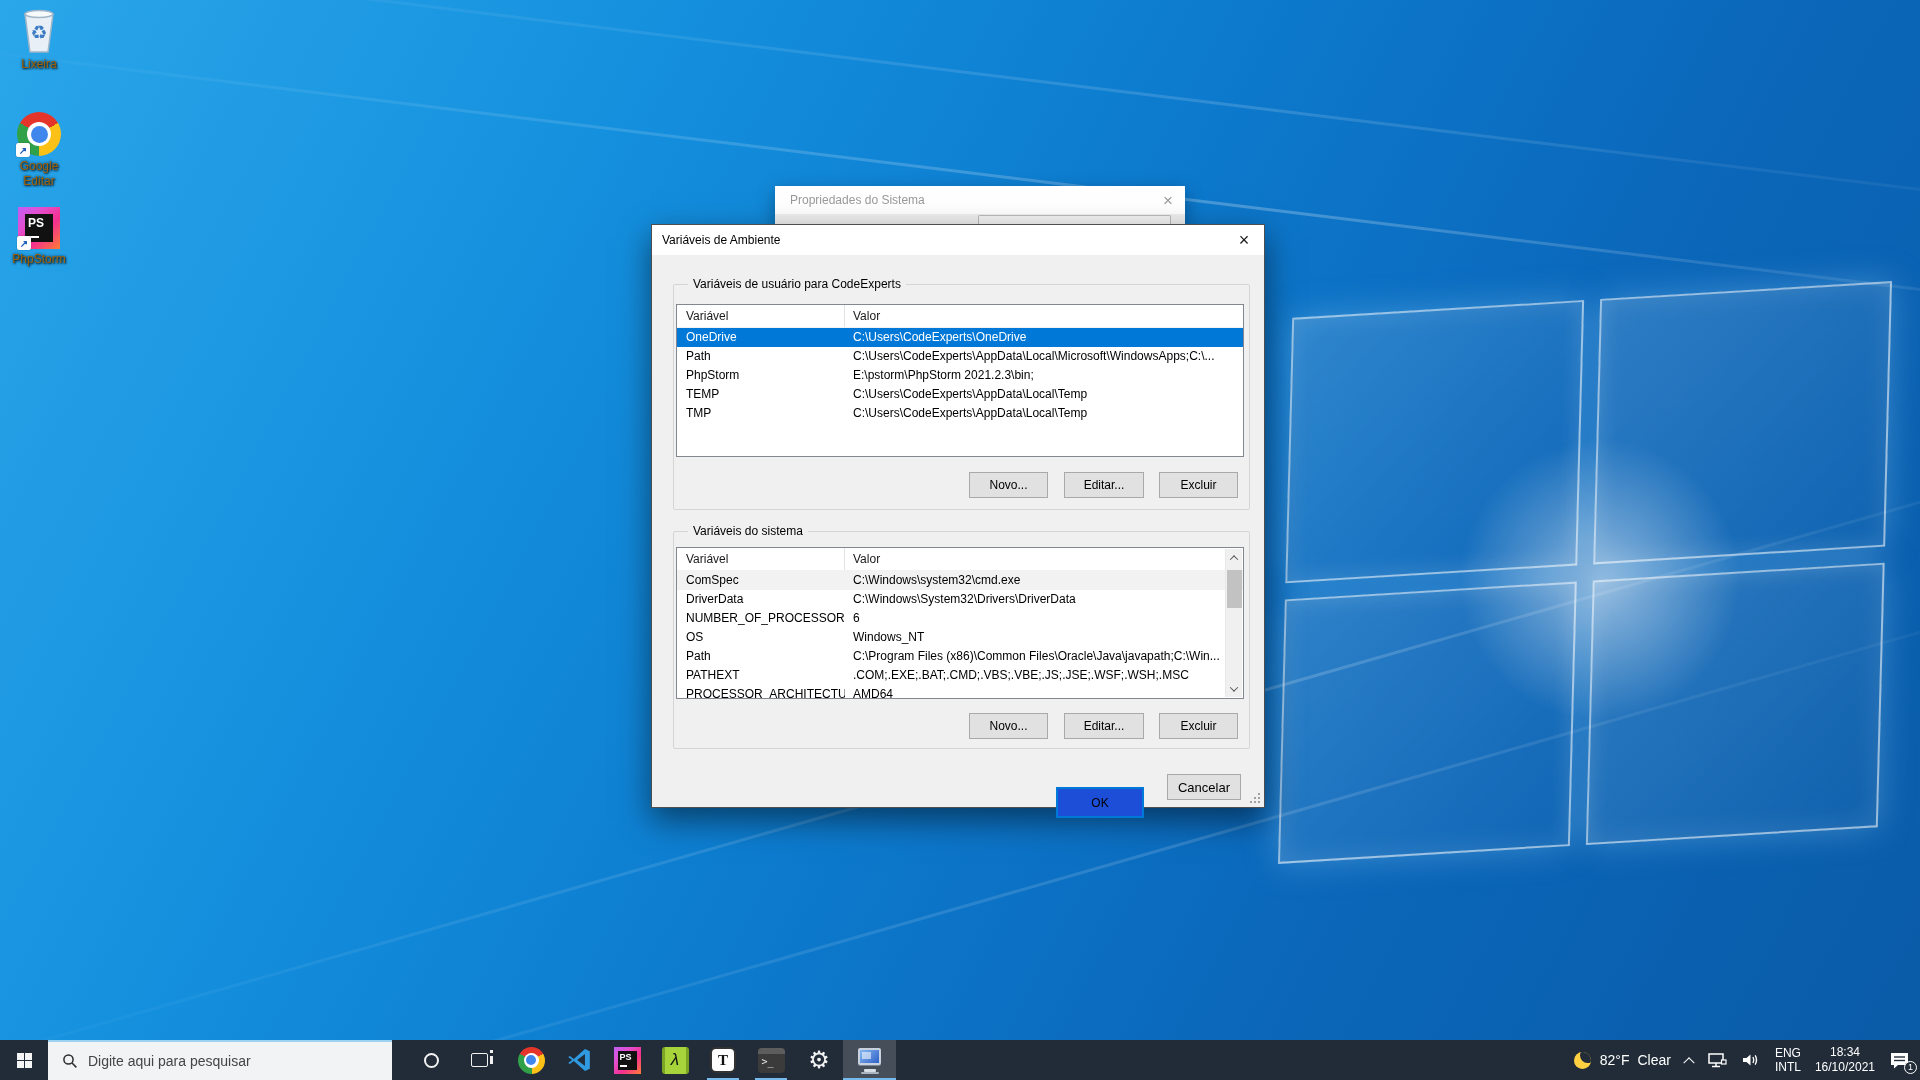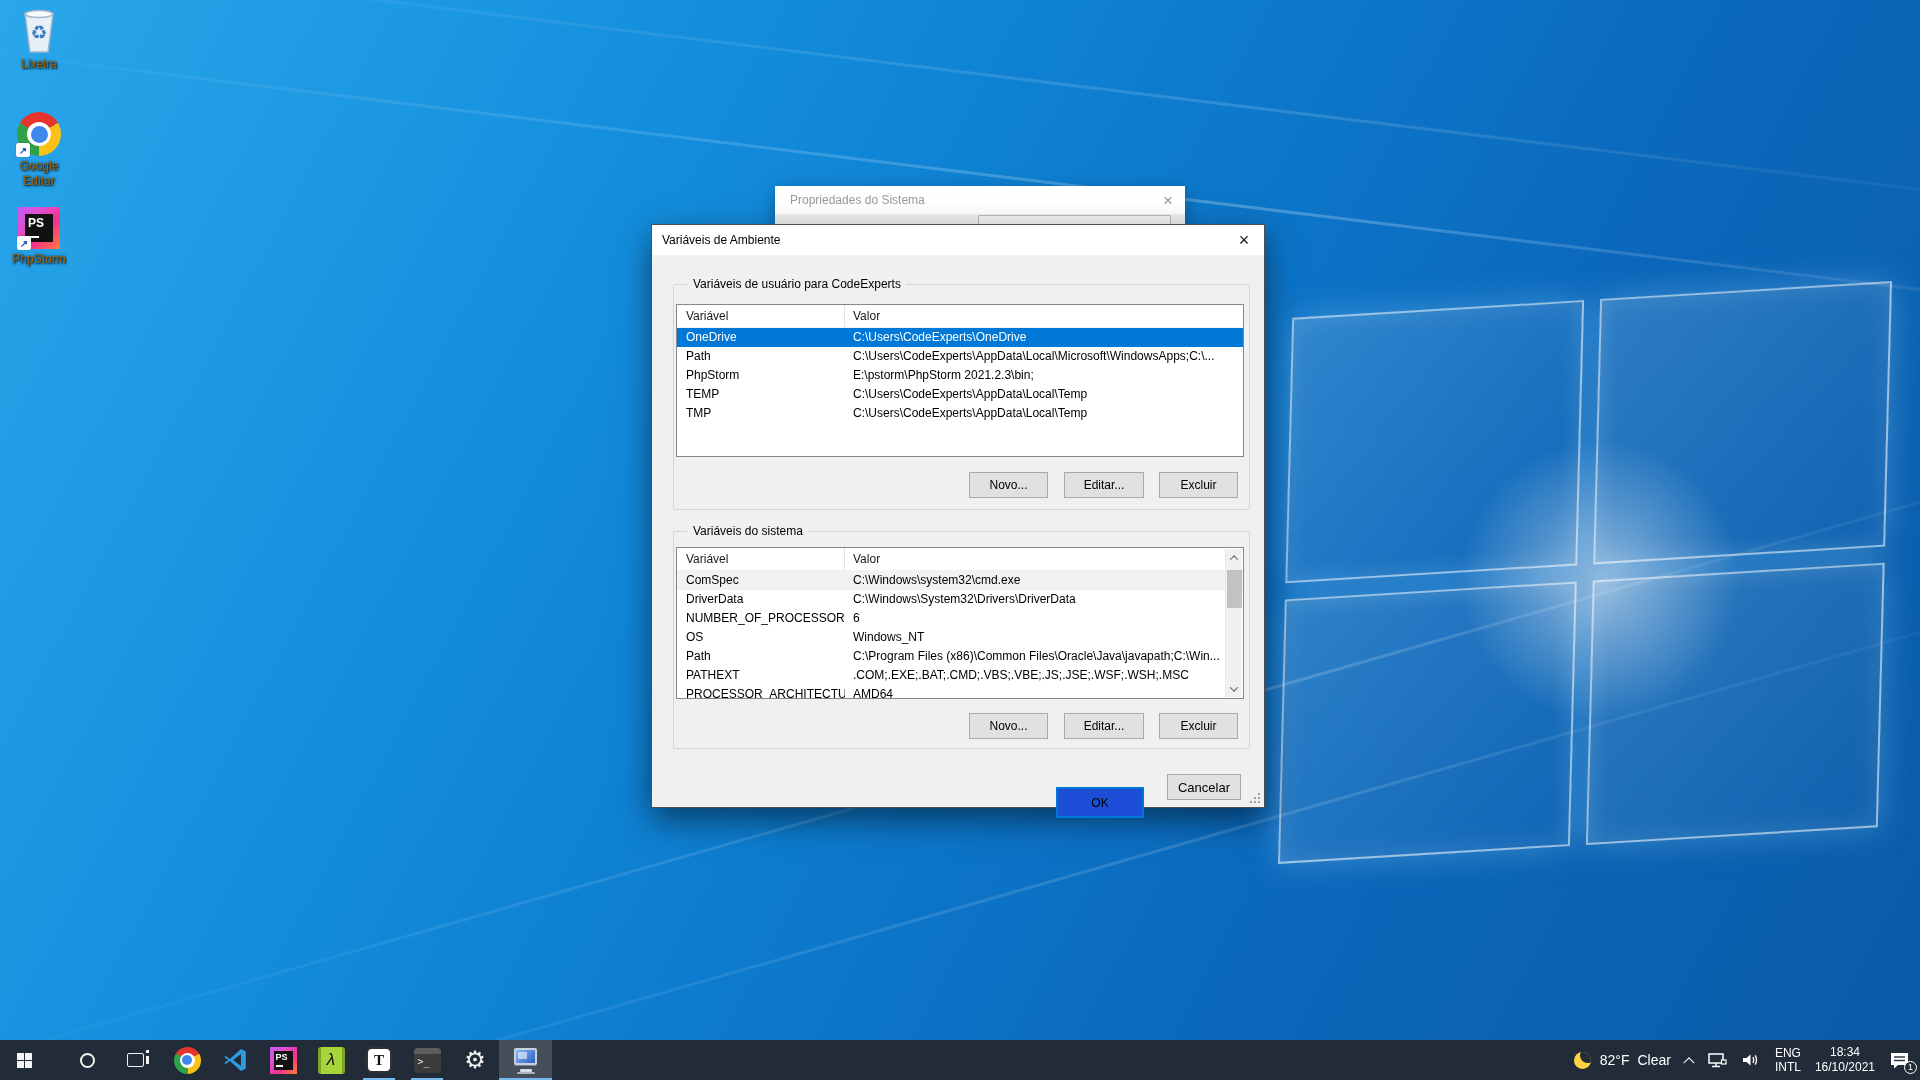--- a/index.html
+++ b/index.html
@@ -295,20 +295,27 @@
 
 <div class="taskbar">
   <div class="startbtn">
     <div class="winflag">
         <i></i>
         <i></i>
         <i></i>
         <i></i>
       </div>
   </div>
+  <div class="searchbox">
+    <svg width="16" height="16" viewBox="0 0 16 16">
+      <circle cx="6.5" cy="6.5" r="4.6" fill="none" stroke="#2b2b2b" stroke-width="1.5"></circle>
+      <line x1="10" y1="10" x2="14.4" y2="14.4" stroke="#2b2b2b" stroke-width="1.5"></line>
+    </svg>
+    <span class="searchtext">Digite aqui para pesquisar</span>
+  </div>
   <div class="tbtn" style="margin-left:15px;">
     <div class="cortana"></div>
   </div>
   <div class="tbtn">
     <div class="taskview"></div>
   </div>
   <div class="tbtn" style="margin-left:4px;">
     <div class="chromeball small"></div>
   </div>
   <div class="tbtn">

